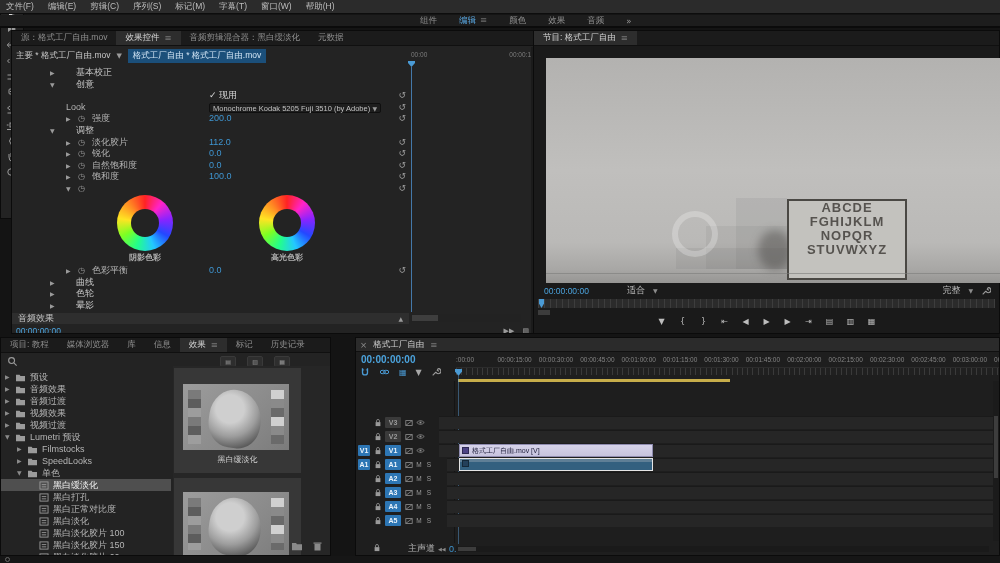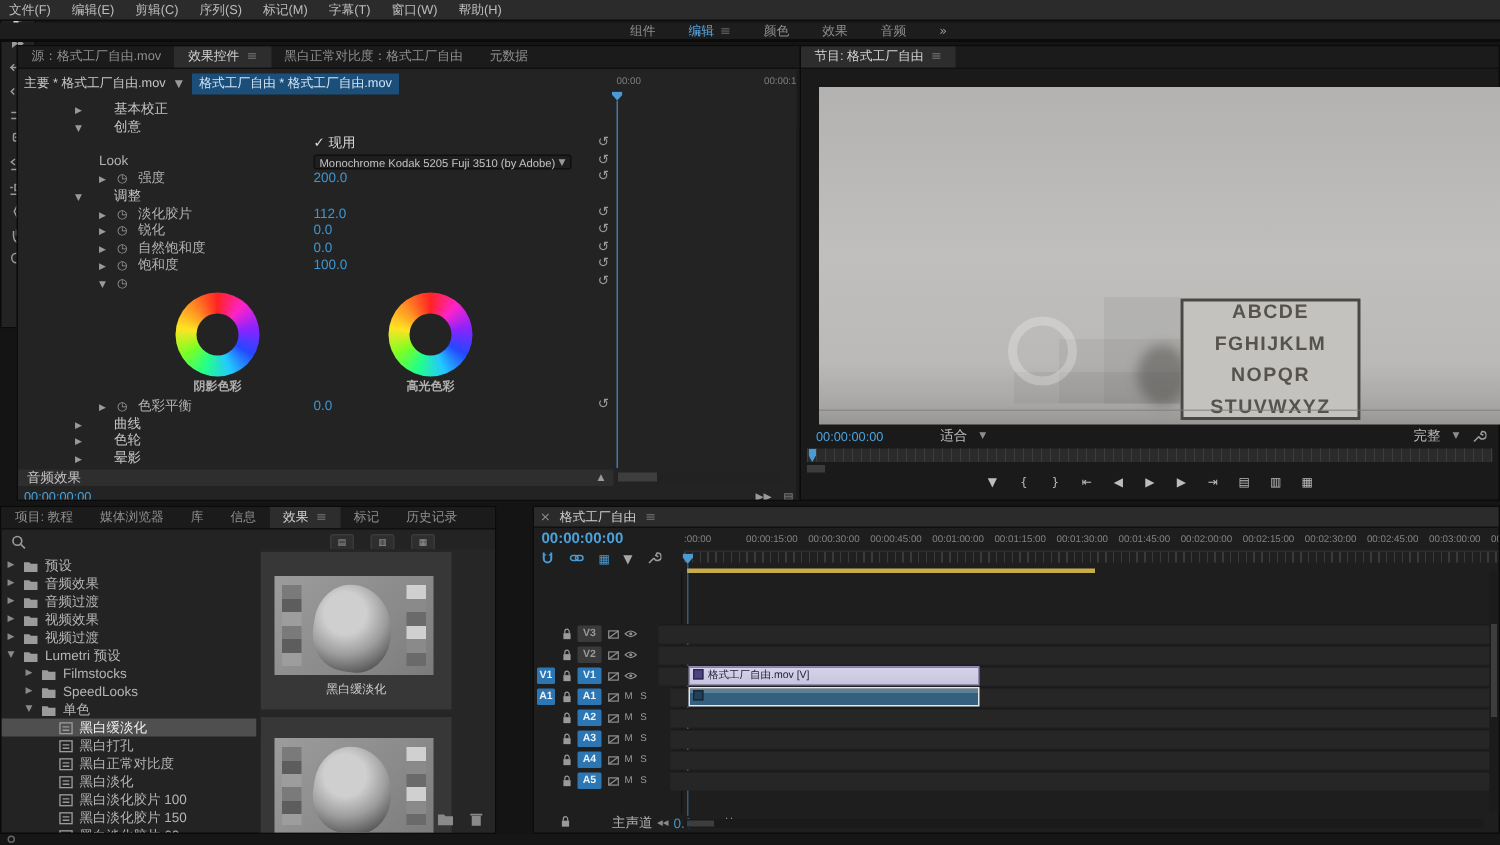--- a/index.html
+++ b/index.html
@@ -67,21 +67,21 @@
   #fxscrollh .thumb { position:absolute; left:1px; top:1px; width:26px; height:6px; background:#3e3e3e; }
 
   
   #monitor { left:533px; top:30px; width:467px; height:304px; background:#1a1a1a; }
   #mvideo { position:absolute; left:12px; top:27px; width:454px; height:225px;
     background:linear-gradient(180deg,#b3b2b0 0%,#c0bfbd 50%,#bab9b7 82%,#a8a7a5 94%,#969593 100%); overflow:hidden;}
   #mvideo .floorline { position:absolute; left:0; right:0; bottom:9px; height:1px; background:#7c7b79; opacity:.6;}
   .step { position:absolute; background:rgba(100,98,95,.10); }
   #shadowblob { position:absolute; left:212px; top:172px; width:34px; height:40px; background:rgba(60,58,56,.4); border-radius:50%; filter:blur(4px); }
   #letterblock { position:absolute; left:241px; top:141px; width:120px; height:81px; background:#c3c2be;
-    border:2px solid #4a4844; display:flex; flex-direction:column; justify-content:space-between; align-items:center; }
+    border:2px solid #4a4844; display:flex; flex-direction:column; justify-content:flex-start; align-items:center; }
   #letterblock div { font-weight:bold; font-size:13px; line-height:14px; letter-spacing:1px; color:#56534f; }
   #wmcircle { position:absolute; left:126px; top:153px; width:46px; height:46px; border-radius:50%;
     border:6px solid rgba(255,255,255,.25); }
   #mrow1 { position:absolute; left:0; top:253px; width:100%; height:13px; display:flex; align-items:center; }
   #mrow1 .tc { color:#4ba3dd; margin-left:10px; font-size:8.5px;}
   #mrow1 .fit { margin-left:38px; color:#bdbdbd; }
   #mrow1 .dcaret { color:#8d8d8d; font-size:6px; margin-left:8px;}
   #mrow1 .res { margin-left:auto; color:#bdbdbd; }
   #mrow1 .rescaret { color:#8d8d8d; font-size:6px; margin:0 8px;}
   #mrow1 .wrench { margin-right:8px; }
@@ -207,21 +207,21 @@
     <div class="tabstrip">
 
     <span class="ptab">
           <span>源：格式工厂自由.mov</span>
         </span>
         <span class="ptab active">
           <span>效果控件</span>
           <span class="pm ico">≡</span>
         </span>
         <span class="ptab">
-          <span>黑白正常对比度：格式工厂自由</span>
+          <span>音频剪辑混合器：黑白缓淡化</span>
         </span>
         <span class="ptab">
           <span>元数据</span>
         </span>
       </div>
     <div id="fxbody">
       <div id="fxheader">
         <span>主要 * 格式工厂自由.mov</span>
         <span class="caret ico">▼</span>
         <span class="clipchip">格式工厂自由 * 格式工厂自由.mov</span>

